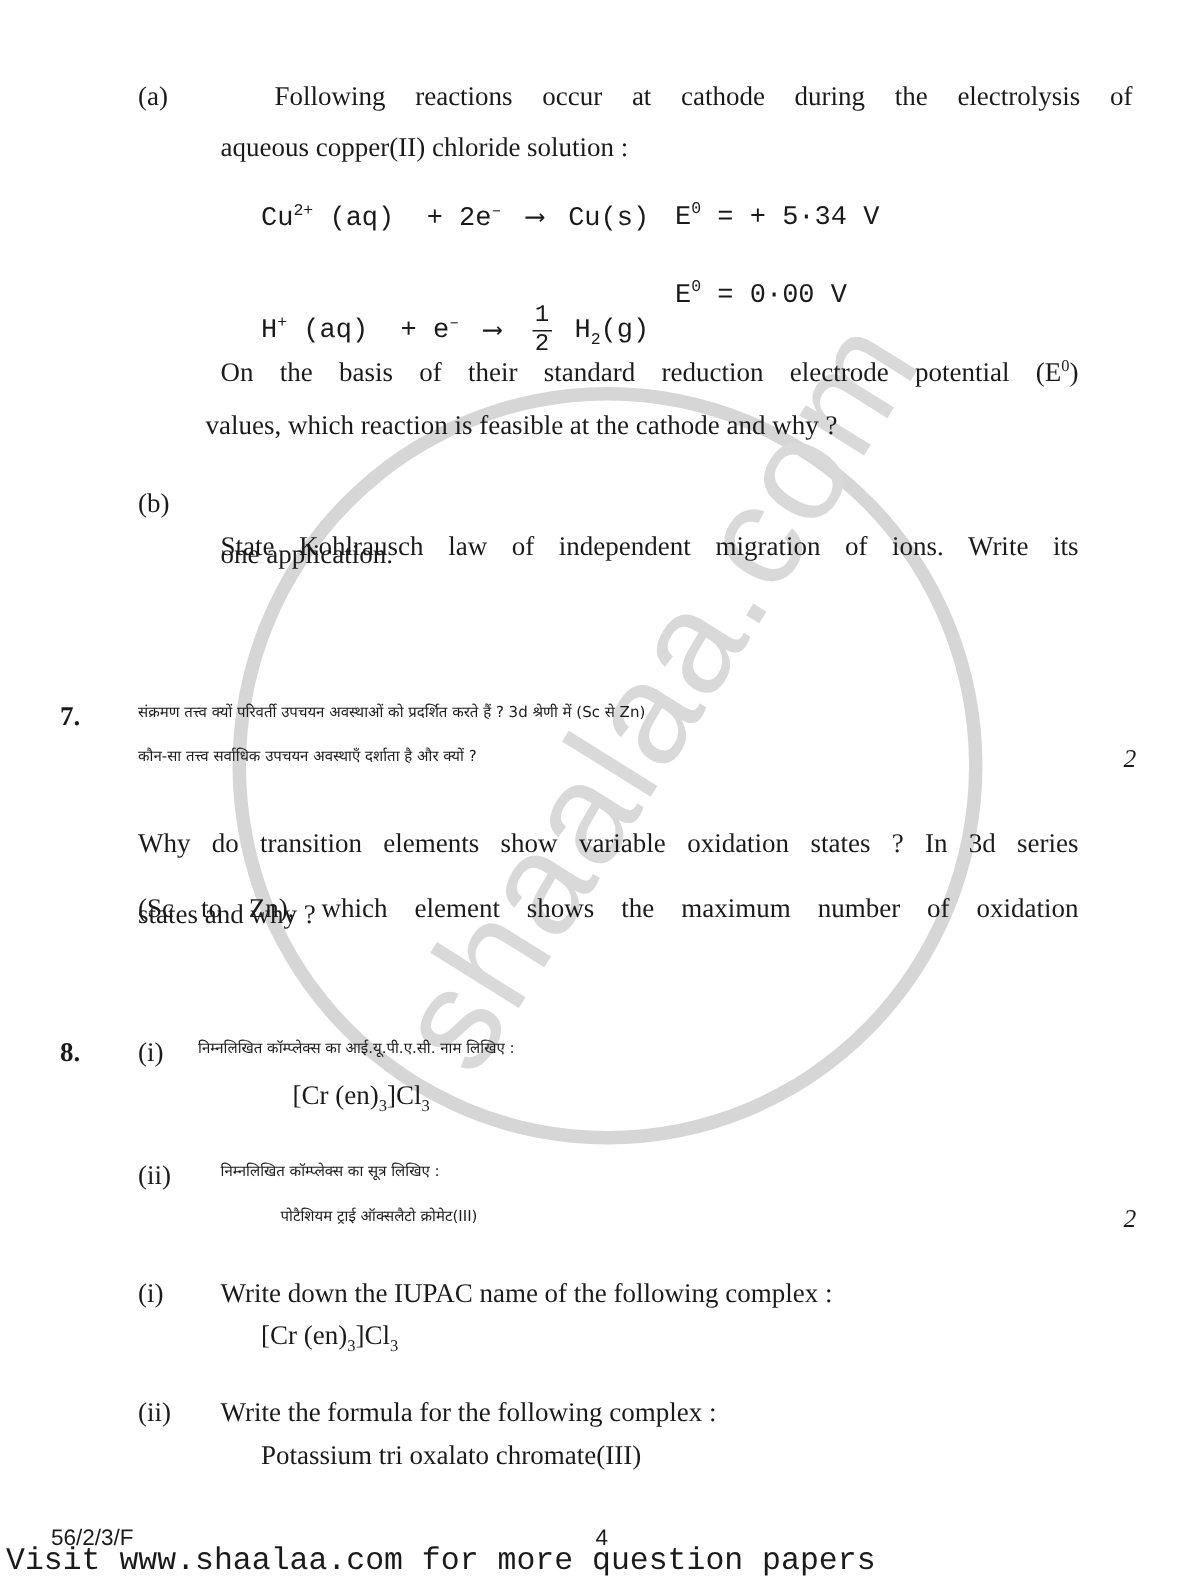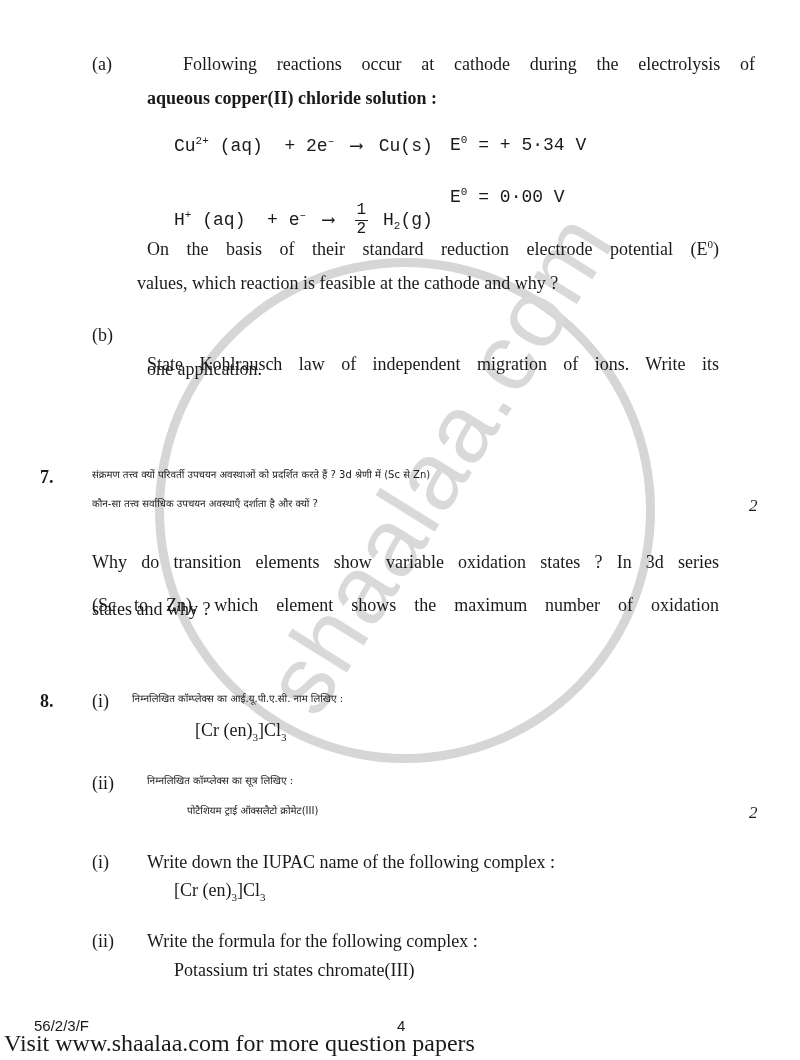--- a/index.html
+++ b/index.html
@@ -15,21 +15,21 @@
     .marks { font-family: "Liberation Serif", serif; font-size: 17px; font-style: italic; }
     .qnum { font-family: "Liberation Serif", serif; font-weight: bold; font-size: 18px; }
     .hindi { font-family: "DejaVu Sans", sans-serif; font-size: 10px; }
     sup, sub { font-size: 11px; }
     .eq { font-family: Liberation Mono, monospace; font-size: 18px; }
     .frac { display: inline-block; vertical-align: middle; text-align: center; margin: 0 4px; font-size: 16px; line-height: 1.1; }
     .frac .num { display: block; border-bottom: 1px solid #1a1a1a; padding: 0 2px; }
     .frac .den { display: block; padding: 0 2px; }
     .arrow { display: inline-block; margin: 0 6px; }
     .footer-code { font-family: "Liberation Sans", sans-serif; font-size: 15px; }
-    .footer-visit { font-family: Liberation Serif, serif; font-size: 24px; }
+    .footer-visit { font-family: Liberation Mono, monospace; font-size: 21px; }
     .watermark-ring {
       position: absolute; left: 155px; top: 258px; width: 500px; height: 505px;
       border: 9px solid #d6d6d6; border-radius: 50%; box-sizing: border-box;
       pointer-events: none;
     }
     .watermark-text {
       position: absolute; left: 190px; top: 470px; width: 420px; text-align: center;
       font-family: "Liberation Sans", sans-serif; font-size: 96px; color: #d9d9d9;
       transform: rotate(-58deg); transform-origin: center center;
       pointer-events: none; letter-spacing: 2px;
@@ -41,21 +41,21 @@
 
 <div class="page">
 
   <div class="watermark-ring"></div>
   <div class="watermark-text">shaalaa.com</div>
 
   <div class="content">
 
     <div class="abs serif" style="left:92px; top:54px;">(a)</div>
     <div class="abs serif justify" style="left:147px; top:54px; width:572px;margin-left:36px;">Following reactions occur at cathode during the electrolysis of</div>
-    <div class="abs serif" style="left:147px; top:88px;font-weight:bold;">aqueous copper(II) chloride solution :</div>
+    <div class="abs serif" style="left:147px; top:88px;">aqueous copper(II) chloride solution :</div>
 
     <div class="abs eq" style="left:174px; top:134px;">
       <span>Cu</span><sup>2+</sup>
       <span>(aq)</span>&nbsp;
       <span>+ 2e</span><sup>–</sup>
       <span class="arrow">⟶</span>
       <span>Cu(s)</span>
     </div>
     <div class="abs eq" style="left:450px; top:134px;">
       <span>E</span><sup>0</sup>
@@ -106,19 +106,19 @@
     <div class="abs hindi" style="left:187px; top:803px;">पोटैशियम ट्राई ऑक्सलैटो क्रोमेट(III)</div>
     <div class="abs marks" style="left:749px; top:803px;">2</div>
 
     <div class="abs serif" style="left:92px; top:852px;">(i)</div>
     <div class="abs serif" style="left:147px; top:852px;">Write down the IUPAC name of the following complex :</div>
     <div class="abs serif" style="left:174px; top:880px;">
       <span>[Cr (en)</span><sub>3</sub><span>]Cl</span><sub>3</sub>
     </div>
     <div class="abs serif" style="left:92px; top:931px;">(ii)</div>
     <div class="abs serif" style="left:147px; top:931px;">Write the formula for the following complex :</div>
-    <div class="abs serif" style="left:174px; top:960px;">Potassium tri states chromate(III)</div>
+    <div class="abs serif" style="left:174px; top:960px;">Potassium tri oxalato chromate(III)</div>
 
     <div class="abs footer-code" style="left:34px; top:1017px;">56/2/3/F</div>
     <div class="abs footer-code" style="left:397px; top:1017px;">4</div>
     <div class="abs footer-visit" style="left:4px; top:1030px;">Visit www.shaalaa.com for more question papers</div>
   </div>
 </div>
 
 </body></html>

